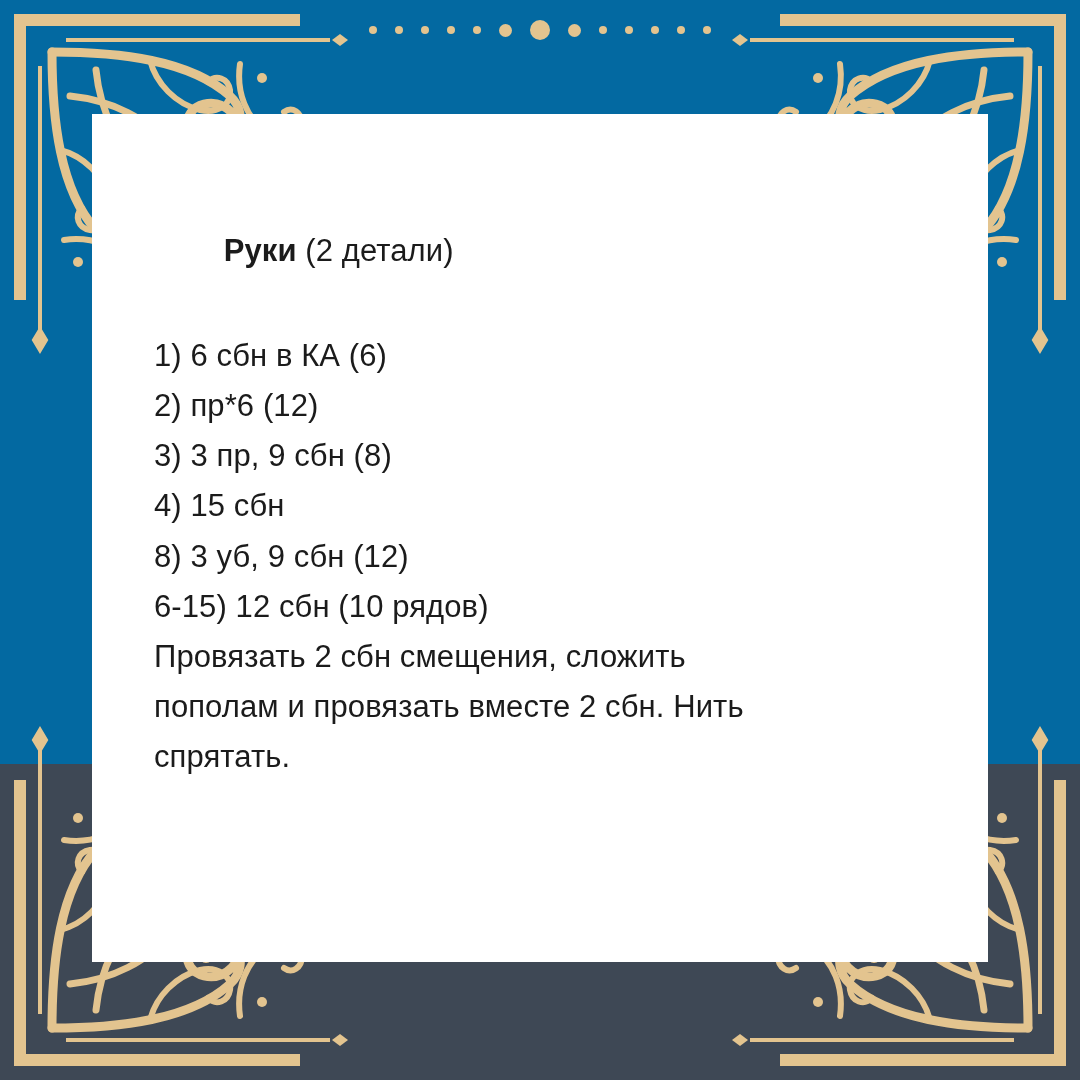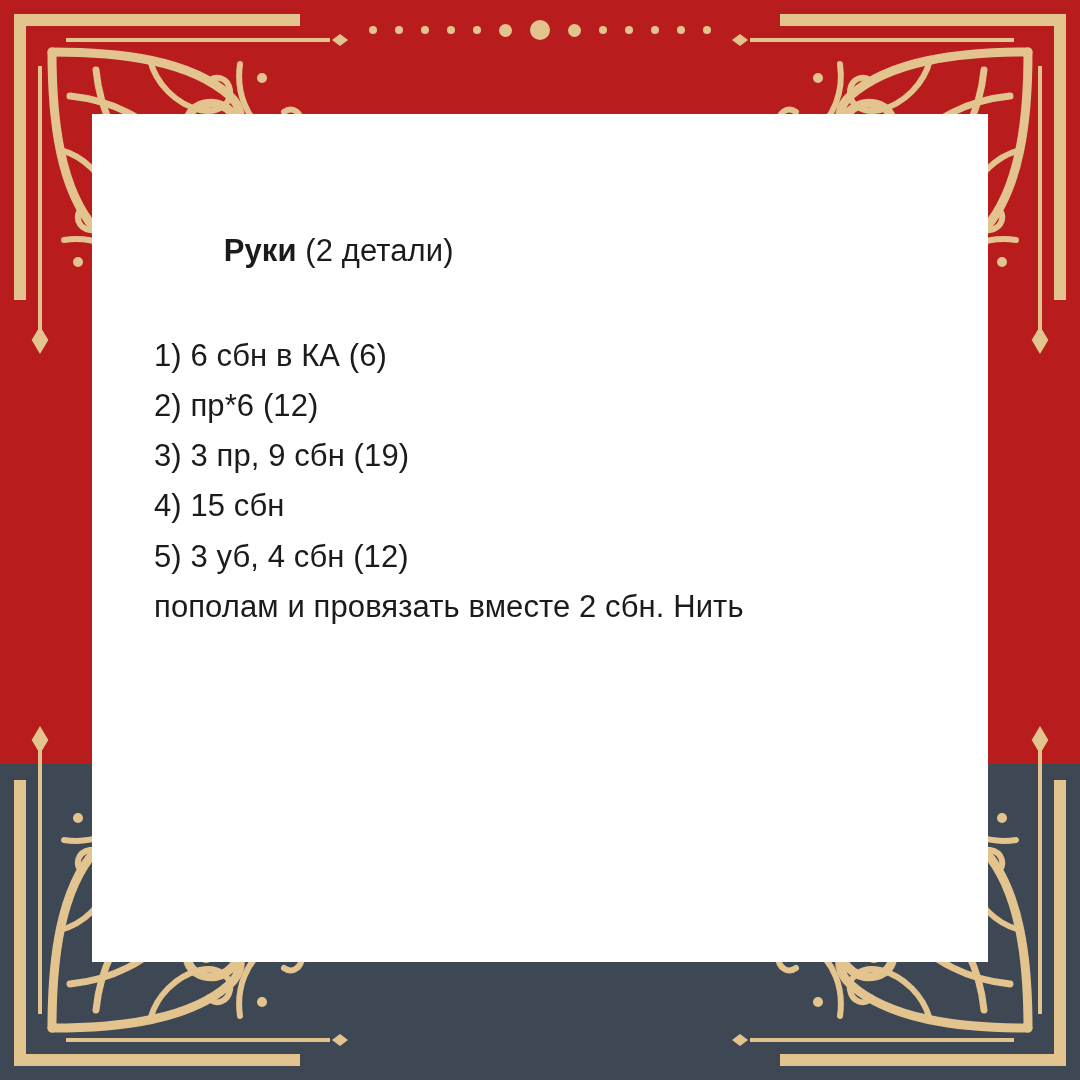--- a/index.html
+++ b/index.html
@@ -11,21 +11,21 @@
     width: 1080px;
     height: 1080px;
     overflow: hidden;
     font-family: "Liberation Sans", sans-serif;
   }
 
   .page {
     position: relative;
     width: 1080px;
     height: 764px;
-    background: #b91c1c;
+    background: #0369a1;
     box-sizing: border-box;
   }
 
   
   .frame-svg {
     position: absolute;
     left: 0;
     top: 0;
     width: 1080px;
     height: 1080px;
@@ -169,22 +169,25 @@
 
   <div class="card">
     <div class="card-body">
 
       <div class="line title">
         <b>Руки</b><span> (2 детали)</span>
       </div>
 
       <div class="line">1) 6 сбн в КА (6)</div>
       <div class="line">2) пр*6 (12)</div>
-      <div class="line">3) 3 пр, 9 сбн (19)</div>
+      <div class="line">3) 3 пр, 9 сбн (8)</div>
       <div class="line">4) 15 сбн</div>
-      <div class="line">5) 3 уб, 4 сбн (12)</div>
+      <div class="line">8) 3 уб, 9 сбн (12)</div>
+      <div class="line">6-15) 12 сбн (10 рядов)</div>
 
+      <div class="para">Провязать 2 сбн смещения, сложить</div>
       <div class="para">пополам и провязать вместе 2 сбн. Нить</div>
+      <div class="para">спрятать.</div>
 
     </div>
   </div>
 
 </div>
 
 </body></html>

